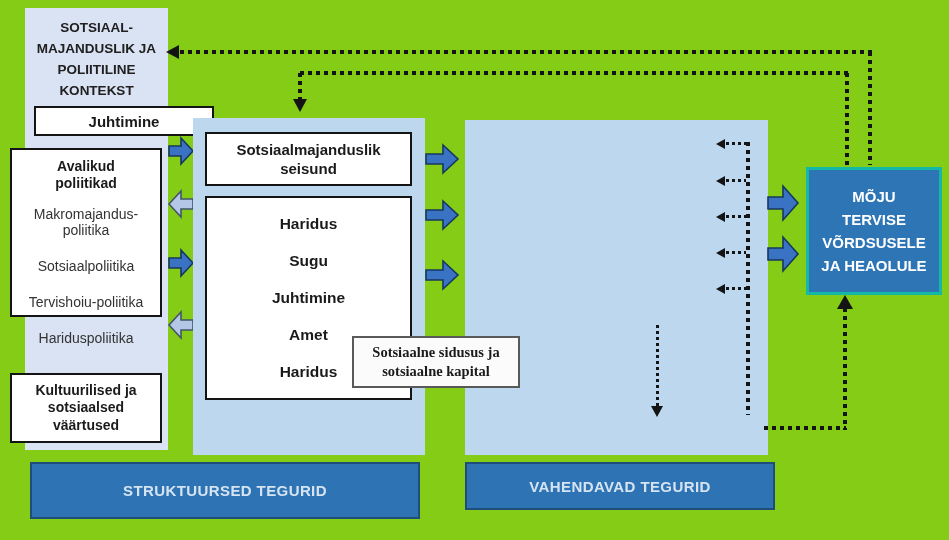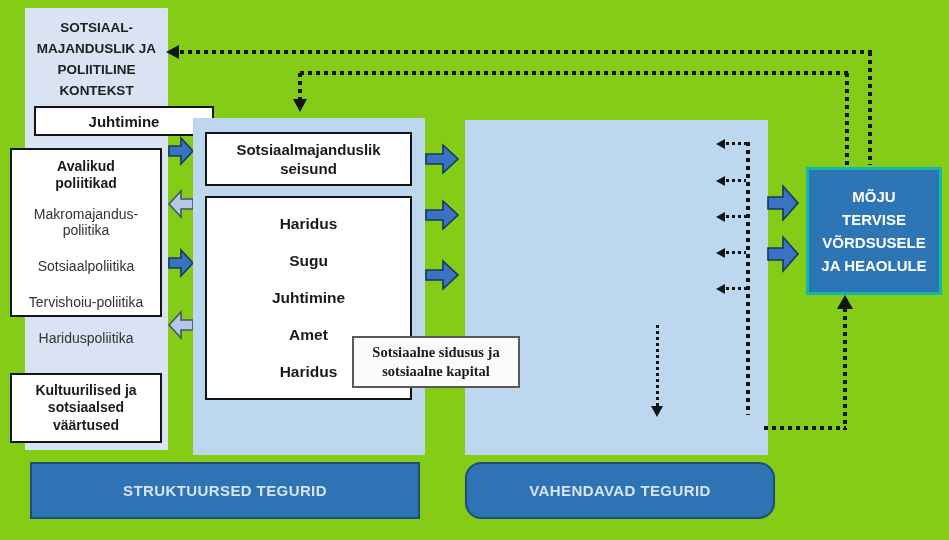--- a/index.html
+++ b/index.html
@@ -142,21 +142,21 @@
       <path class="pa-dark" d="M2 16 H17 V5 L32 22 L17 39 V28 H2 Z"></path>
     </svg>
 
   <div class="abs impact-box" style="left:806px;top:167px;width:136px;height:128px;">
     <span>MÕJU TERVISE VÕRDSUSELE JA HEAOLULE</span>
   </div>
 
   <div class="abs bar" style="left:30px;top:462px;width:390px;height:57px;">
     <span>STRUKTUURSED TEGURID</span>
   </div>
-  <div class="abs bar" style="left:465px;top:462px;width:310px;height:57px;border-radius:16px;">
+  <div class="abs bar" style="left:465px;top:462px;width:310px;height:48px;">
     <span>VAHENDAVAD TEGURID</span>
   </div>
 
   <div class="tri tri-left" style="left:166px;top:45px;"></div>
   <div class="dot-h" style="left:180px;top:50px;width:692px;"></div>
   <div class="dot-v" style="left:868px;top:52px;height:113px;"></div>
 
   <div class="dot-h" style="left:300px;top:71px;width:548px;"></div>
   <div class="dot-v" style="left:298px;top:73px;height:26px;"></div>
   <div class="tri tri-down" style="left:293px;top:99px;"></div>

